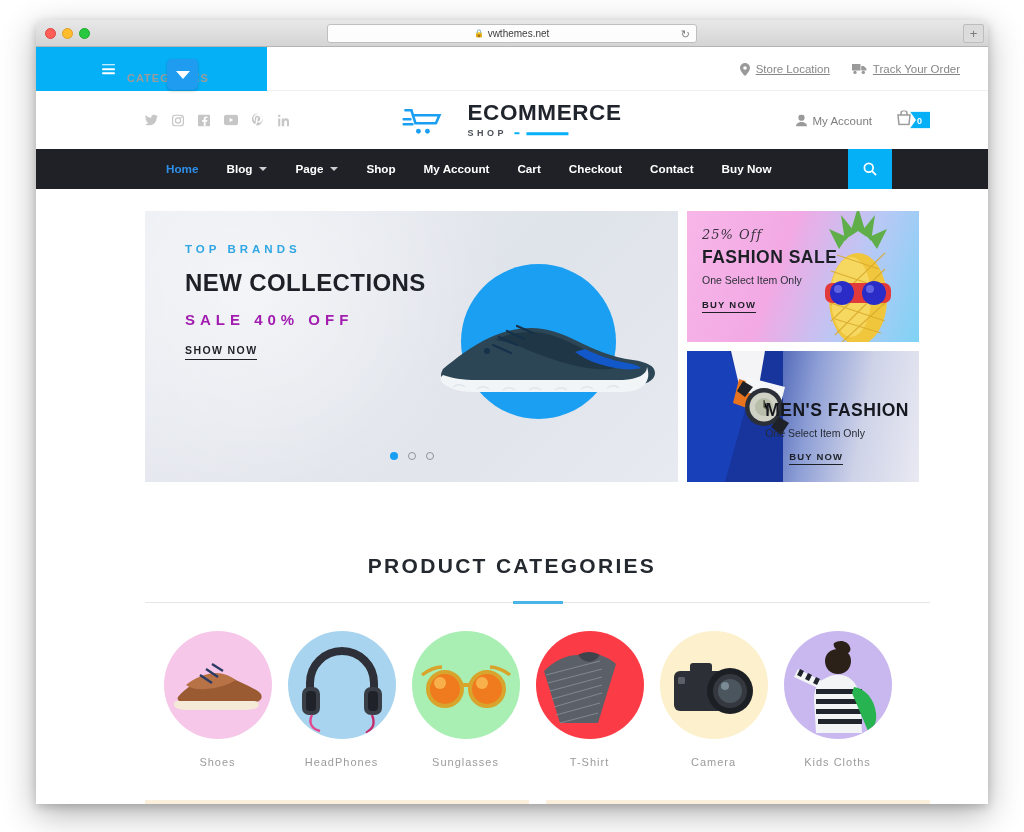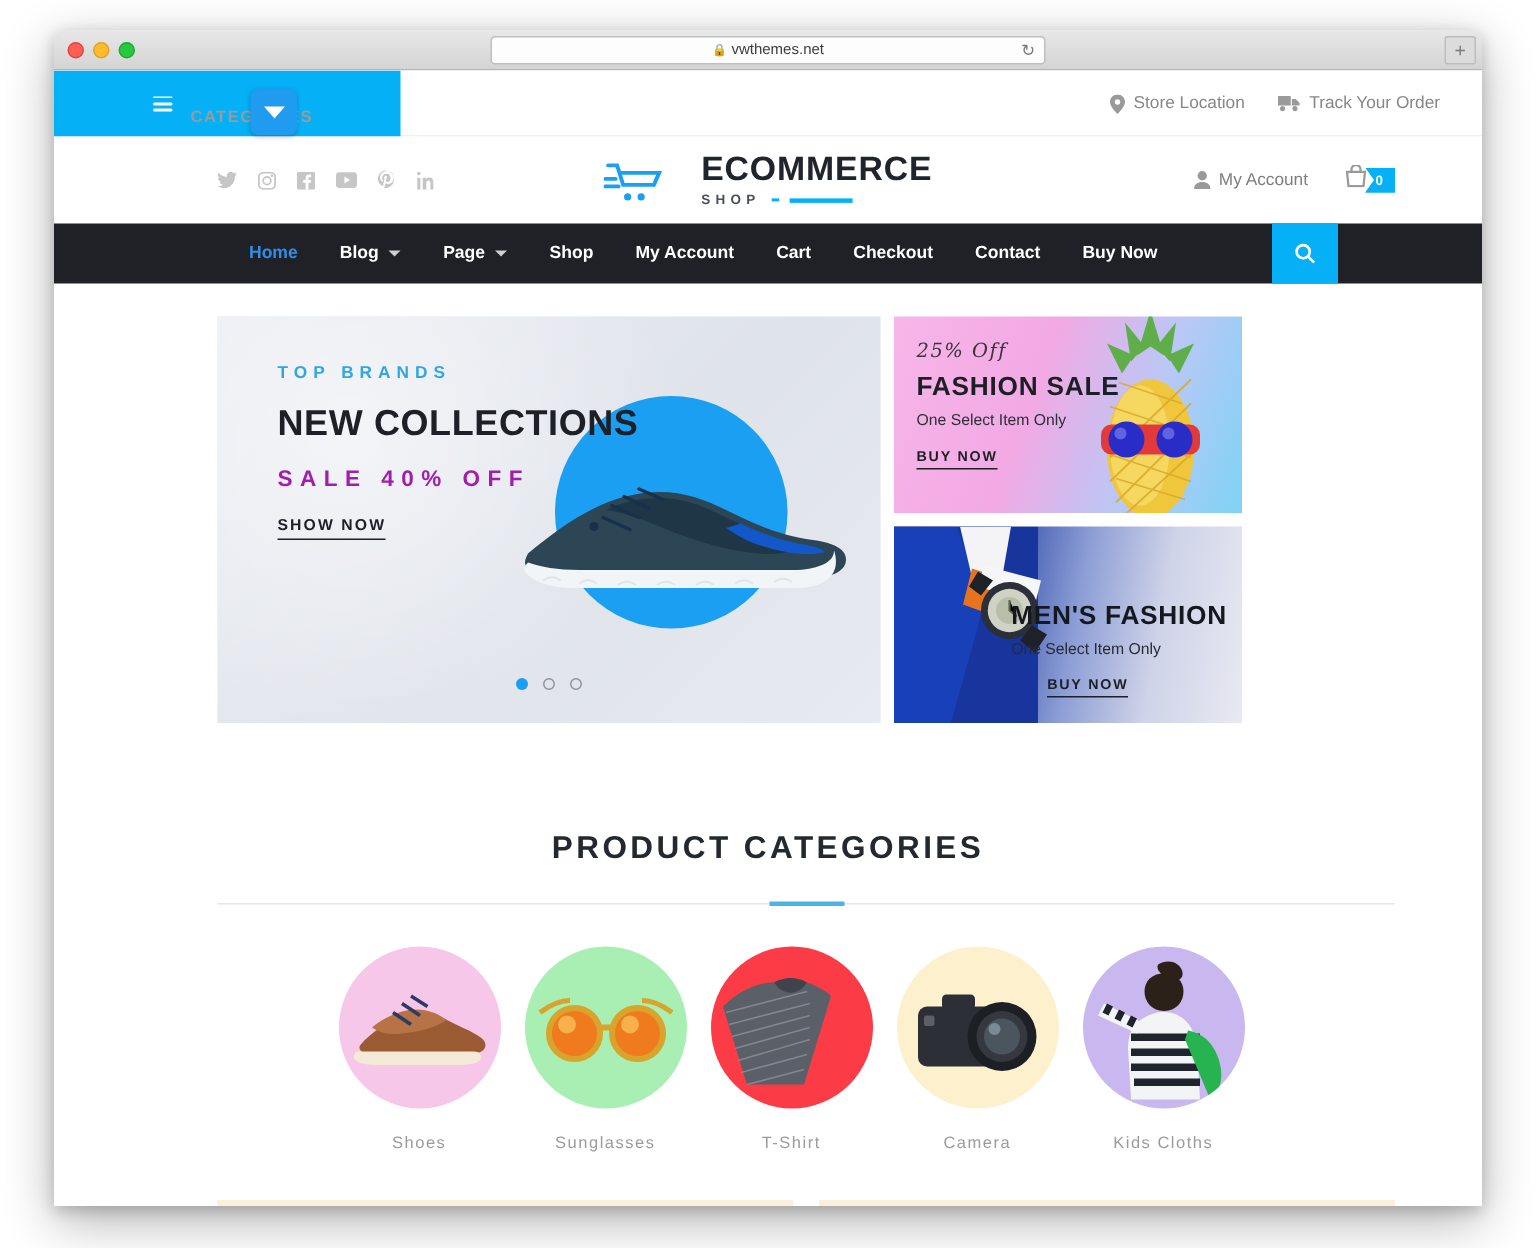--- a/index.html
+++ b/index.html
@@ -108,21 +108,21 @@
   }
   #categories-btn .burger span {
     display: block; height: 1.7px; background: #fff;
     margin: 2.6px 0; border-radius: 1px;
   }
   #categories-btn .cat-label { margin-left: 25px; }
 
   #topbar-right {
     position: absolute; right: 28px; top: 0; height: 44px;
     display: flex; align-items: center; gap: 22px;
-    font-size: 11.5px; color: #878787;
+    font-size: 11.5px; color: #878787; text-decoration: underline;
   }
   #topbar-right .util { display: flex; align-items: center; gap: 6px; }
   #topbar-right svg { fill: #9a9a9a; }
 
   
   #logo-row {
     position: relative;
     height: 58px;
     background: #fff;
     display: flex; align-items: center;
@@ -222,21 +222,21 @@
   #search-btn svg { stroke: #fff; fill: none; stroke-width: 2; }
 
   
   #hero-region {
     position: relative;
     padding: 22px 58px 0 109px;
     display: flex; gap: 9px;
   }
   #hero-slider {
     position: relative;
-    width: 442px; height: 271px;
+    width: 533px; height: 271px;
     background: #e6e9ef;
     overflow: hidden;
     flex-shrink: 0;
   }
   #hero-slider .grain {
     position: absolute; inset: 0;
     background:
       radial-gradient(circle at 20% 30%, rgba(255,255,255,.55), transparent 55%),
       linear-gradient(135deg, #e9ecf2 0%, #dfe3ea 55%, #e7eaf0 100%);
   }
@@ -645,20 +645,32 @@
                 <path d="M14 66c8-10 22-18 34-20 10-2 18 0 26 4 10 5 18 8 22 12 3 3 2 8-4 9l-66 1c-8 0-14-2-12-6z" fill="#9a5b33"></path>
                 <path d="M22 54c8-7 20-12 30-12 8 0 14 3 20 7-8 5-18 8-30 9-8 1-14 0-20-4z" fill="#b77246"></path>
                 <path d="M12 70h78c4 0 6 3 4 6-2 2-8 3-16 3H26c-10 0-16-2-16-5 0-2 1-4 2-4z" fill="#f5ead8"></path>
                 <g stroke="#2b3b66" stroke-width="2.4" fill="none">
                   <path d="M36 44l12 8M42 38l12 8M48 33l11 7"></path>
                 </g>
               </svg></div>
             <div class="cat-label">Shoes</div>
           </div>
           <div class="cat-cell">
+            <div class="cat-circle" style="background: rgb(168, 212, 239);"><svg viewBox="0 0 108 108" width="108" height="108">
+                <path d="M22 62V52a32 32 0 0 1 64 0v10" fill="none" stroke="#2d3038" stroke-width="8"></path>
+                <rect x="14" y="56" width="18" height="28" rx="7" fill="#3a3e47"></rect>
+                <rect x="76" y="56" width="18" height="28" rx="7" fill="#3a3e47"></rect>
+                <rect x="18" y="60" width="10" height="20" rx="4" fill="#1f2229"></rect>
+                <rect x="80" y="60" width="10" height="20" rx="4" fill="#1f2229"></rect>
+                <path d="M24 84c-4 8 0 14 8 16" fill="none" stroke="#e2478e" stroke-width="2.4"></path>
+                <path d="M84 84c4 10 0 14-6 18" fill="none" stroke="#c42b6b" stroke-width="2.4"></path>
+              </svg></div>
+            <div class="cat-label">HeadPhones</div>
+          </div>
+          <div class="cat-cell">
             <div class="cat-circle" style="background: rgb(169, 239, 180);"><svg viewBox="0 0 108 108" width="108" height="108">
                 <g stroke="#d8a42c" stroke-width="3.4" fill="none">
                   <path d="M10 44c8-6 14-8 20-8M98 44c-8-6-14-8-20-8"></path>
                 </g>
                 <circle cx="33" cy="58" r="17" fill="#f07a1e" stroke="#d8a42c" stroke-width="4"></circle>
                 <circle cx="75" cy="58" r="17" fill="#f07a1e" stroke="#d8a42c" stroke-width="4"></circle>
                 <path d="M50 54h8" stroke="#d8a42c" stroke-width="4"></path>
                 <circle cx="28" cy="52" r="6" fill="#fbc35a" opacity=".75"></circle>
                 <circle cx="70" cy="52" r="6" fill="#fbc35a" opacity=".75"></circle>
               </svg></div>

